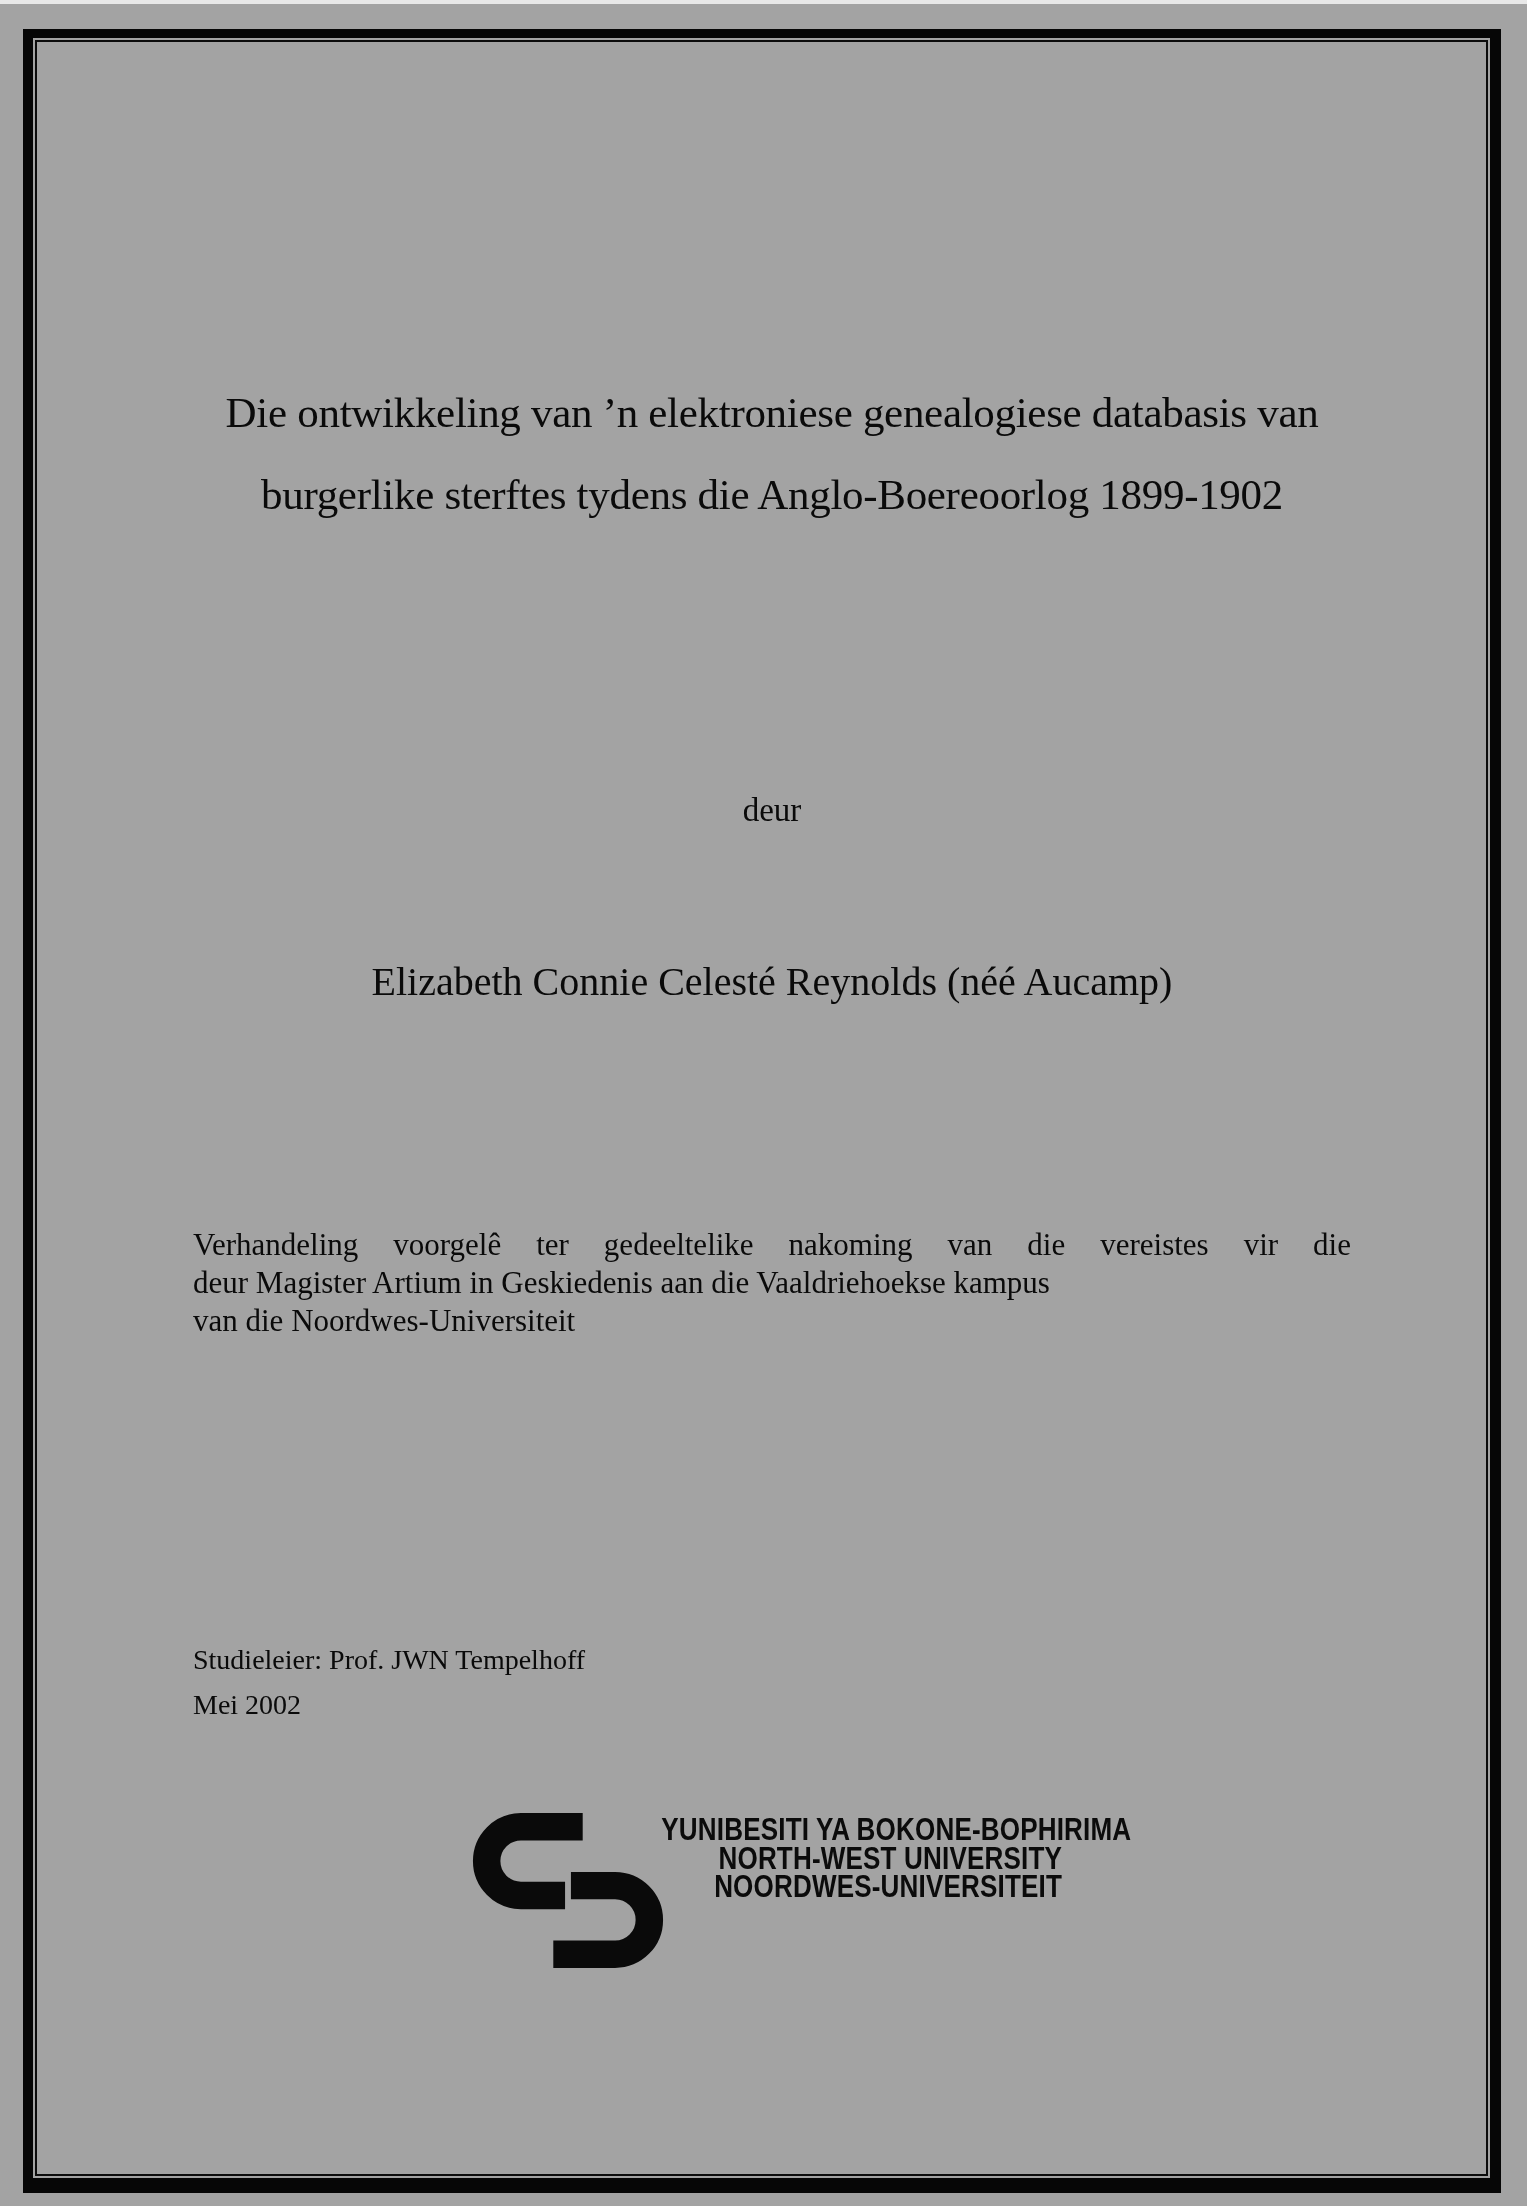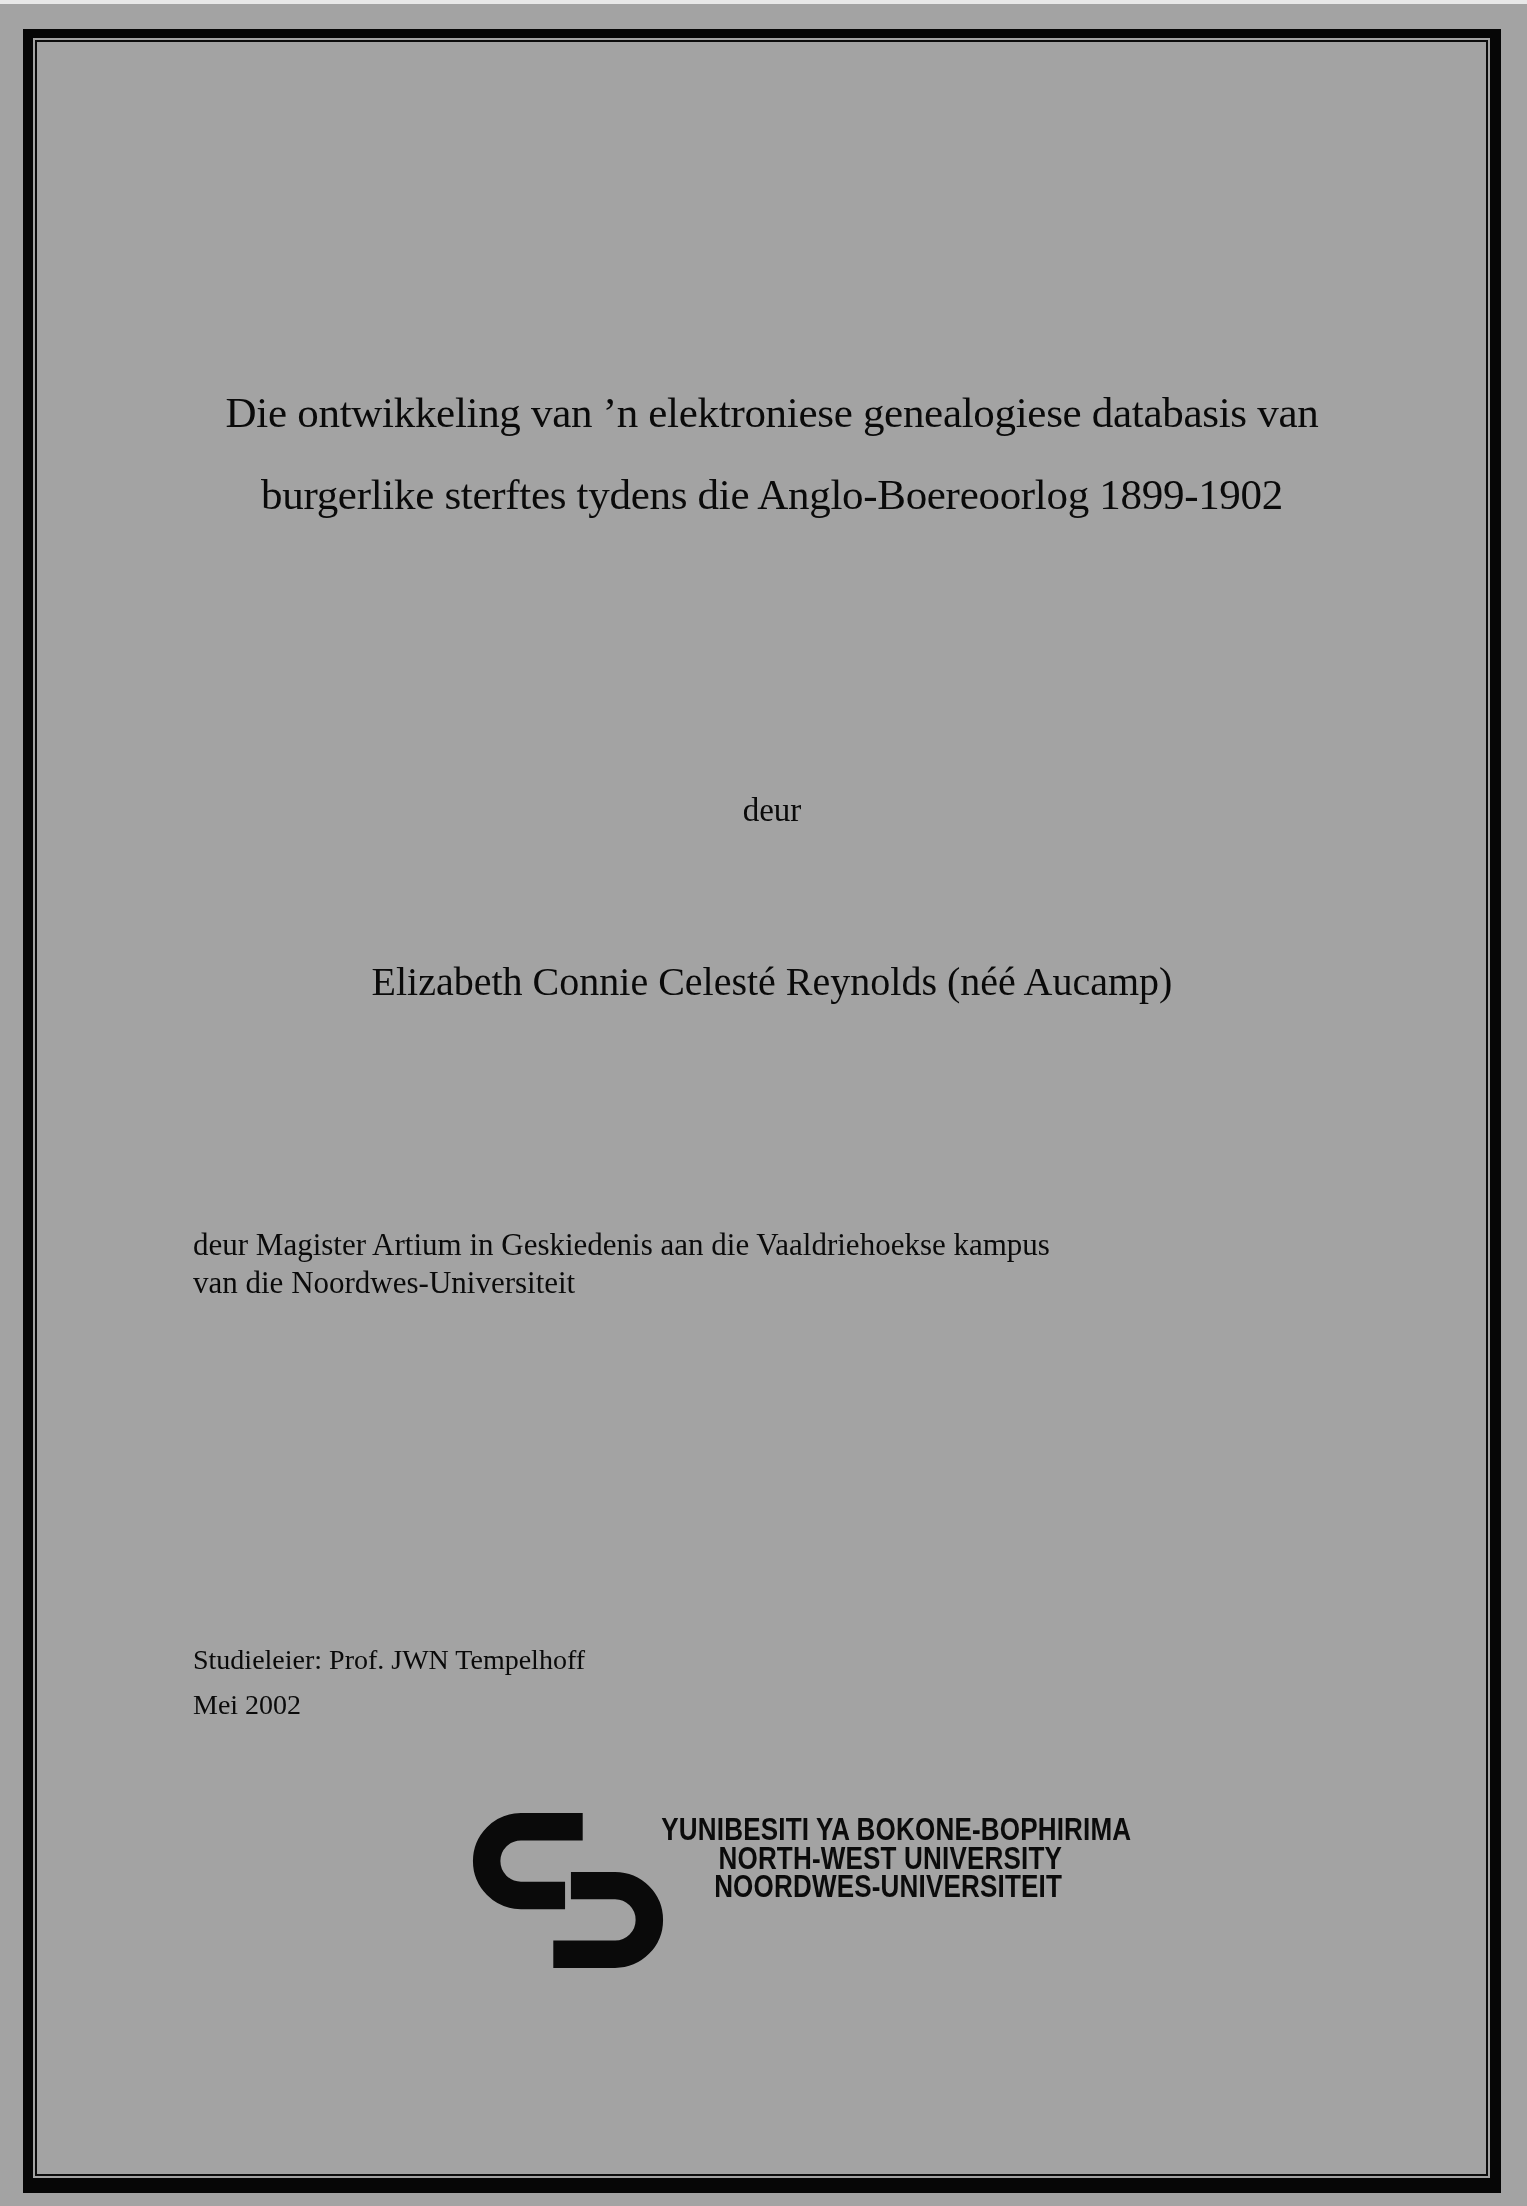--- a/index.html
+++ b/index.html
@@ -86,20 +86,21 @@
     <div class="title">
       <div>Die ontwikkeling van ’n elektroniese genealogiese databasis van</div>
       <div>burgerlike sterftes tydens die Anglo-Boereoorlog 1899-1902</div>
     </div>
 
     <div class="byline">deur</div>
 
     <div class="author">Elizabeth Connie Celesté Reynolds (néé Aucamp)</div>
 
     <div class="statement">
+      <div class="just">Verhandeling voorgelê ter gedeeltelike nakoming van die vereistes vir die</div>
       <div><span>deur </span><span class="it">Magister Artium</span><span> in Geskiedenis aan die Vaaldriehoekse kampus</span></div>
       <div>van die Noordwes-Universiteit</div>
     </div>
 
     <div class="supervisor-block">
       <div>Studieleier: Prof. JWN Tempelhoff</div>
       <div>Mei 2002</div>
     </div>
 
   </div>

